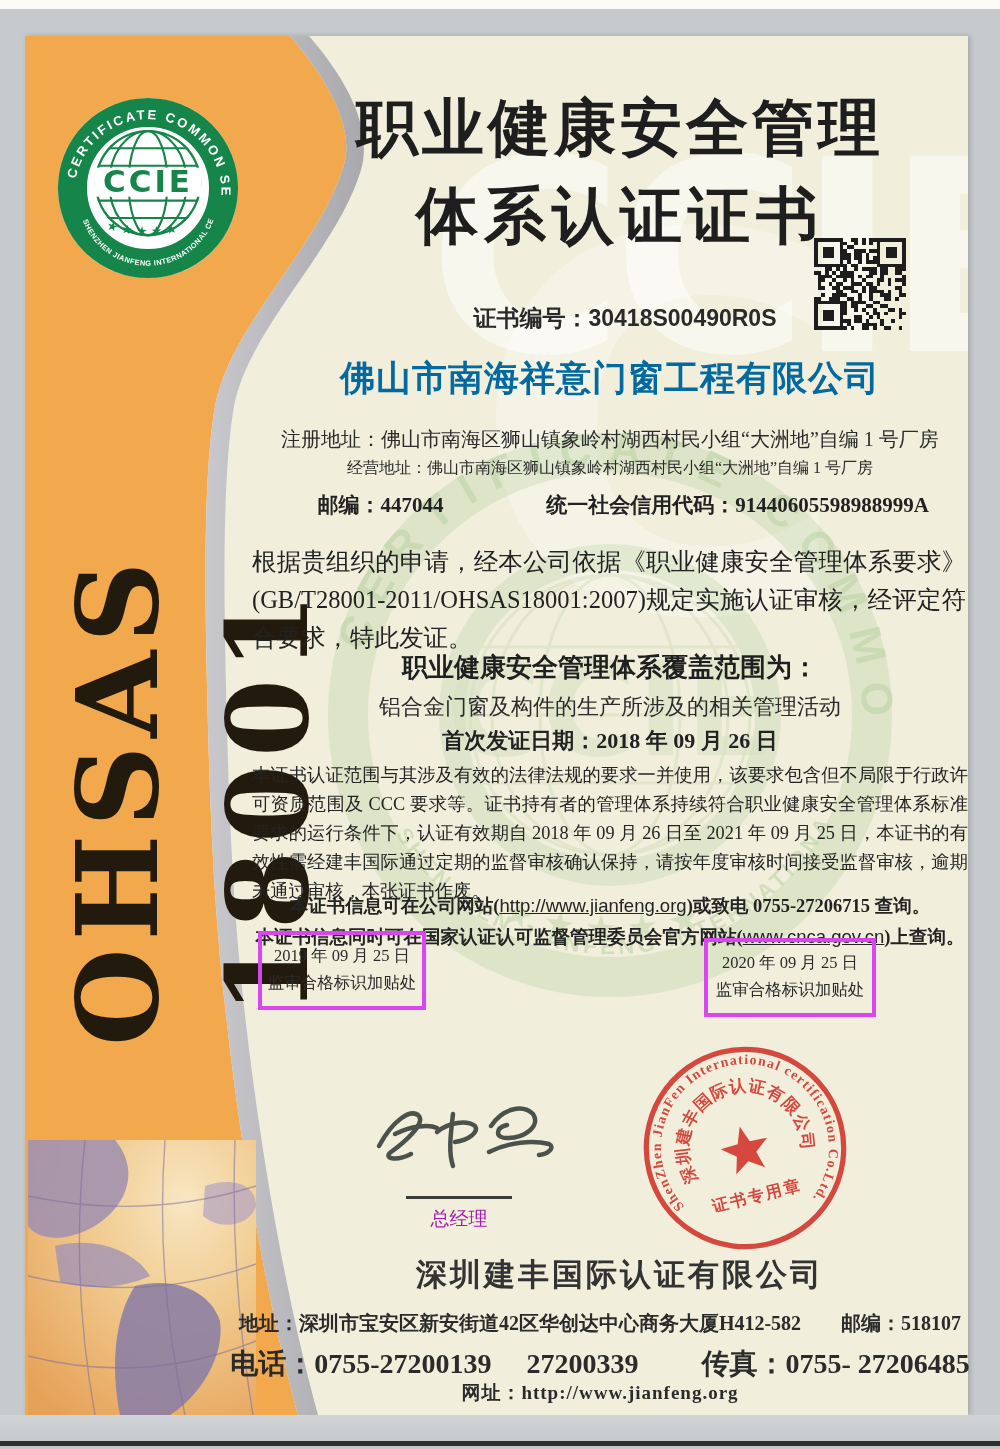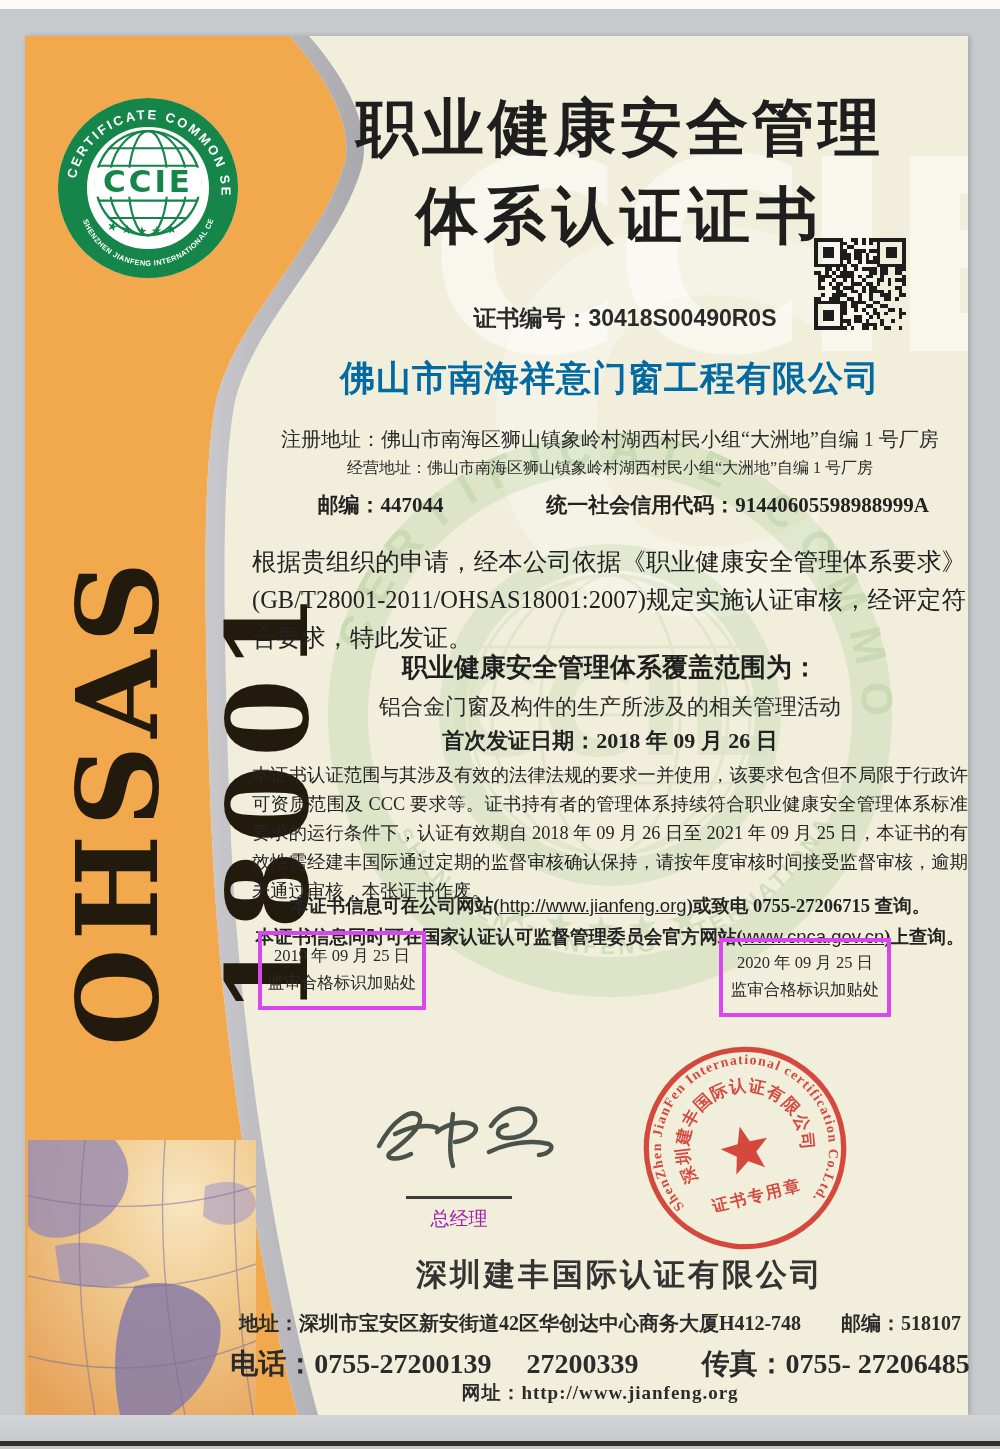--- a/index.html
+++ b/index.html
@@ -38,21 +38,21 @@
   .scopehead{left:260px;top:650px;width:700px;font-size:26px;font-weight:bold;z-index:6;color:#1f1f1f;}
   .scope{left:260px;top:692px;width:700px;font-size:22px;z-index:6;color:#2b2b2b;}
   .firstdate{left:260px;top:726px;width:700px;font-size:22px;font-weight:bold;z-index:6;color:#222;}
   .terms{left:252px;top:761px;width:716px;font-size:18.3px;line-height:29px;text-align:justify;z-index:6;color:#242424;}
   .info1{left:252px;top:893px;width:716px;font-size:18.5px;font-weight:600;z-index:6;color:#232323;}
   .info2{left:252px;top:924px;width:716px;font-size:18.5px;font-weight:600;z-index:6;color:#232323;}
   .ulink{text-decoration:underline;font-family:"Liberation Sans","DejaVu Sans",sans-serif;font-weight:normal;}
   .auditbox{border:4px solid #d946ef;z-index:6;text-align:center;font-size:16.5px;line-height:27px;
             padding-top:7px;color:#2b2b2b;background:transparent;}
   .box1{left:258px;top:931px;width:160px;height:64px;}
-  .box2{left:719px;top:938px;width:164px;height:64px;text-align:center;}
+  .box2{left:704px;top:938px;width:164px;height:64px;text-align:center;}
   .sig{left:365px;top:1080px;z-index:6;}
   .sigline{left:406px;top:1196px;width:106px;height:3px;background:#3c3c3c;z-index:6;}
   .sigtitle{left:380px;top:1206px;width:158px;font-size:19px;z-index:6;color:#a21caf;}
   .stamp{left:640px;top:1043px;z-index:7;}
   .issuer{left:280px;top:1254px;width:680px;font-size:31px;font-weight:bold;letter-spacing:3px;z-index:6;color:#333;
           font-family:"Liberation Sans","DejaVu Sans",sans-serif;}
   .iaddr{left:230px;top:1310px;width:740px;font-size:20px;font-weight:bold;z-index:6;color:#2b2b2b;}
   .itel{left:230px;top:1345px;width:740px;font-size:28px;font-weight:bold;z-index:6;color:#2b2b2b;}
   .iweb{left:230px;top:1380px;width:740px;font-size:19px;font-weight:bold;letter-spacing:1px;z-index:6;color:#2b2b2b;}
   .bottom-band{left:0;top:1415px;width:1000px;height:34px;z-index:8;
@@ -450,19 +450,19 @@
       <textPath href="#stampOuter">ShenZhen JianFen International certification Co.Ltd.</textPath>
     </text>
     <text font-family="Liberation Serif, DejaVu Serif, serif" font-weight="bold" font-size="16" fill="#d2372e" letter-spacing="1">
       <textPath href="#stampInner">深圳建丰国际认证有限公司</textPath>
     </text>
     <polygon points="100,79 105.9,94.9 122.8,95.6 109.5,106.1 114.1,122.4 100,113 85.9,122.4 90.5,106.1 77.2,95.6 94.1,94.9" fill="#d2372e"></polygon>
     <text x="100" y="152" text-anchor="middle" font-family="Liberation Serif, DejaVu Serif, serif" font-weight="bold" font-size="15.5" fill="#d2372e" letter-spacing="2">证书专用章</text>
   </svg>
 
   <div class="abs issuer t-center content">深圳建丰国际认证有限公司</div>
-  <div class="abs iaddr t-center content">地址：深圳市宝安区新安街道42区华创达中心商务大厦H412-748　　邮编：518107</div>
+  <div class="abs iaddr t-center content">地址：深圳市宝安区新安街道42区华创达中心商务大厦H412-582　　邮编：518107</div>
   <div class="abs itel t-center content">电话：0755-27200139　 27200339 　　传真：0755- 27206485</div>
   <div class="abs iweb t-center content">网址：http://www.jianfeng.org</div>
 
   <div class="abs bottom-band"></div>
   <div class="abs bottom-line"></div>
 </div>
 
 </body></html>

